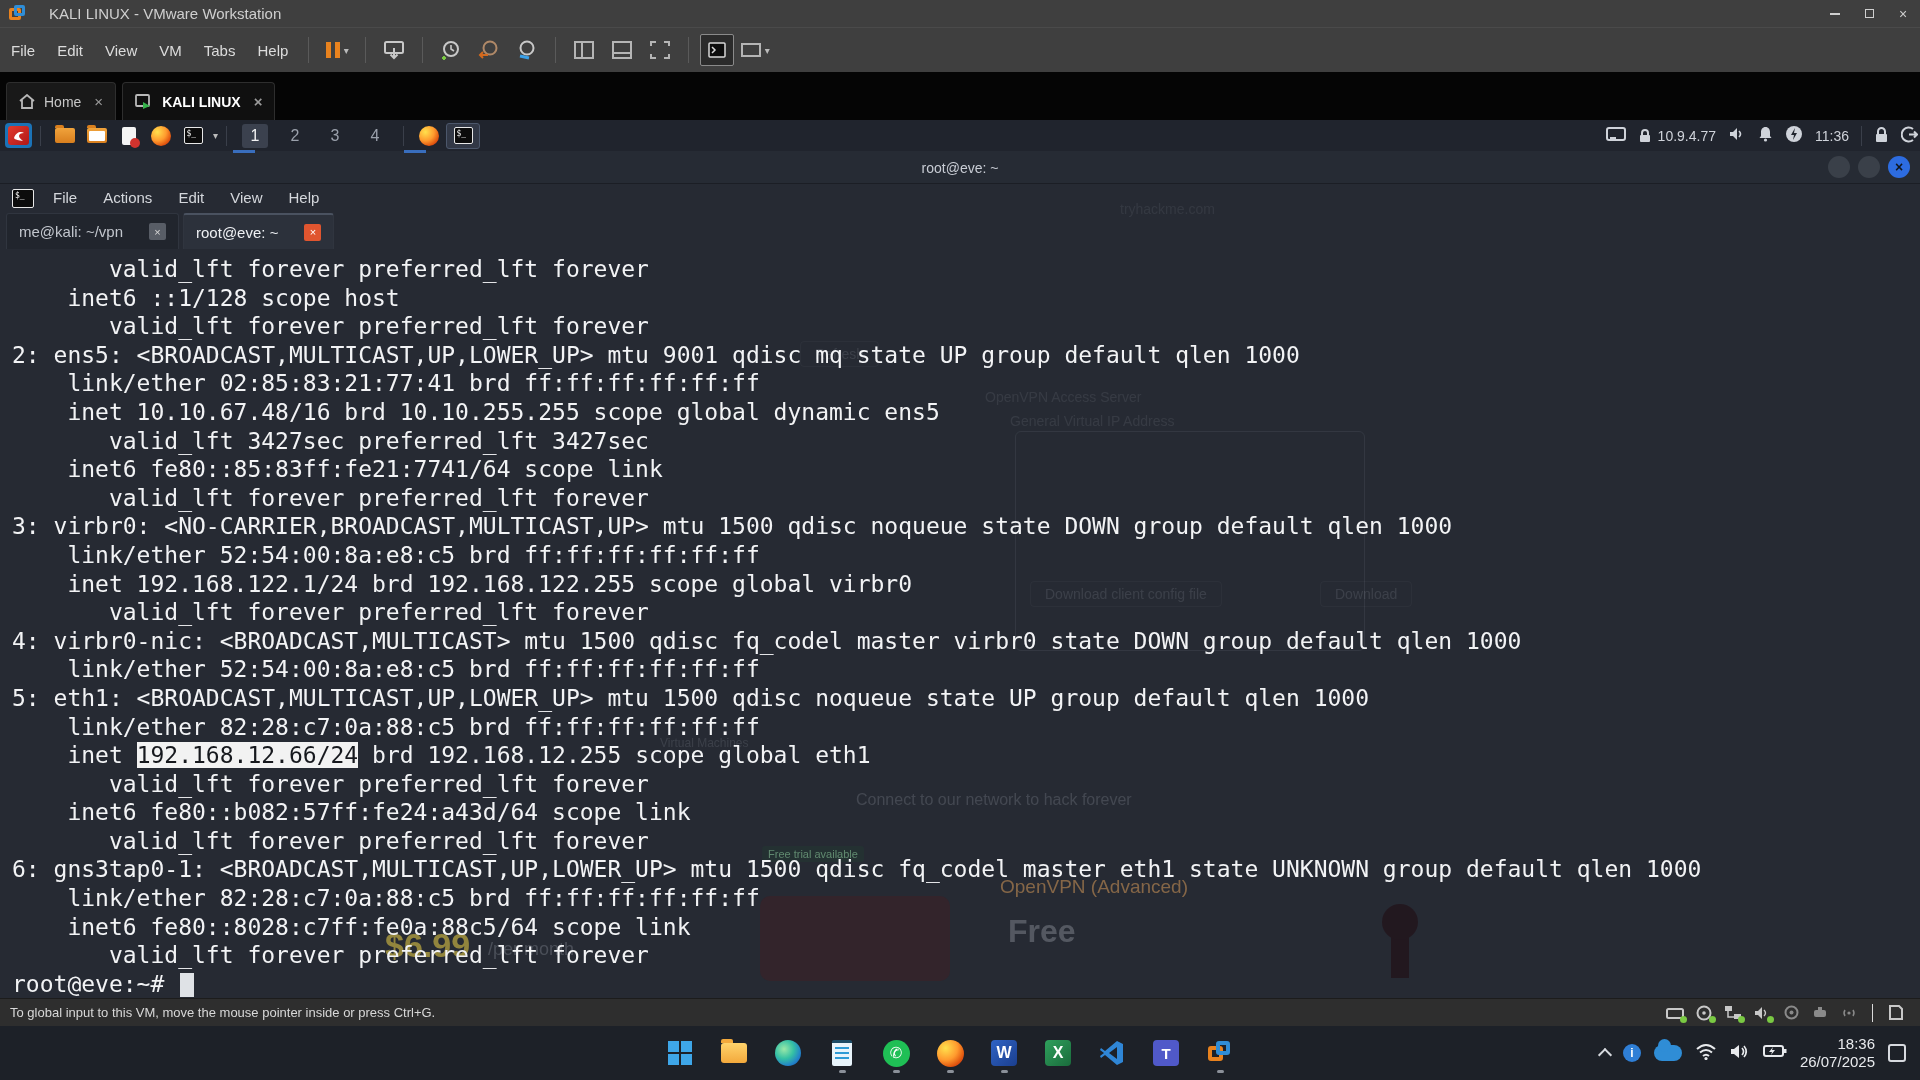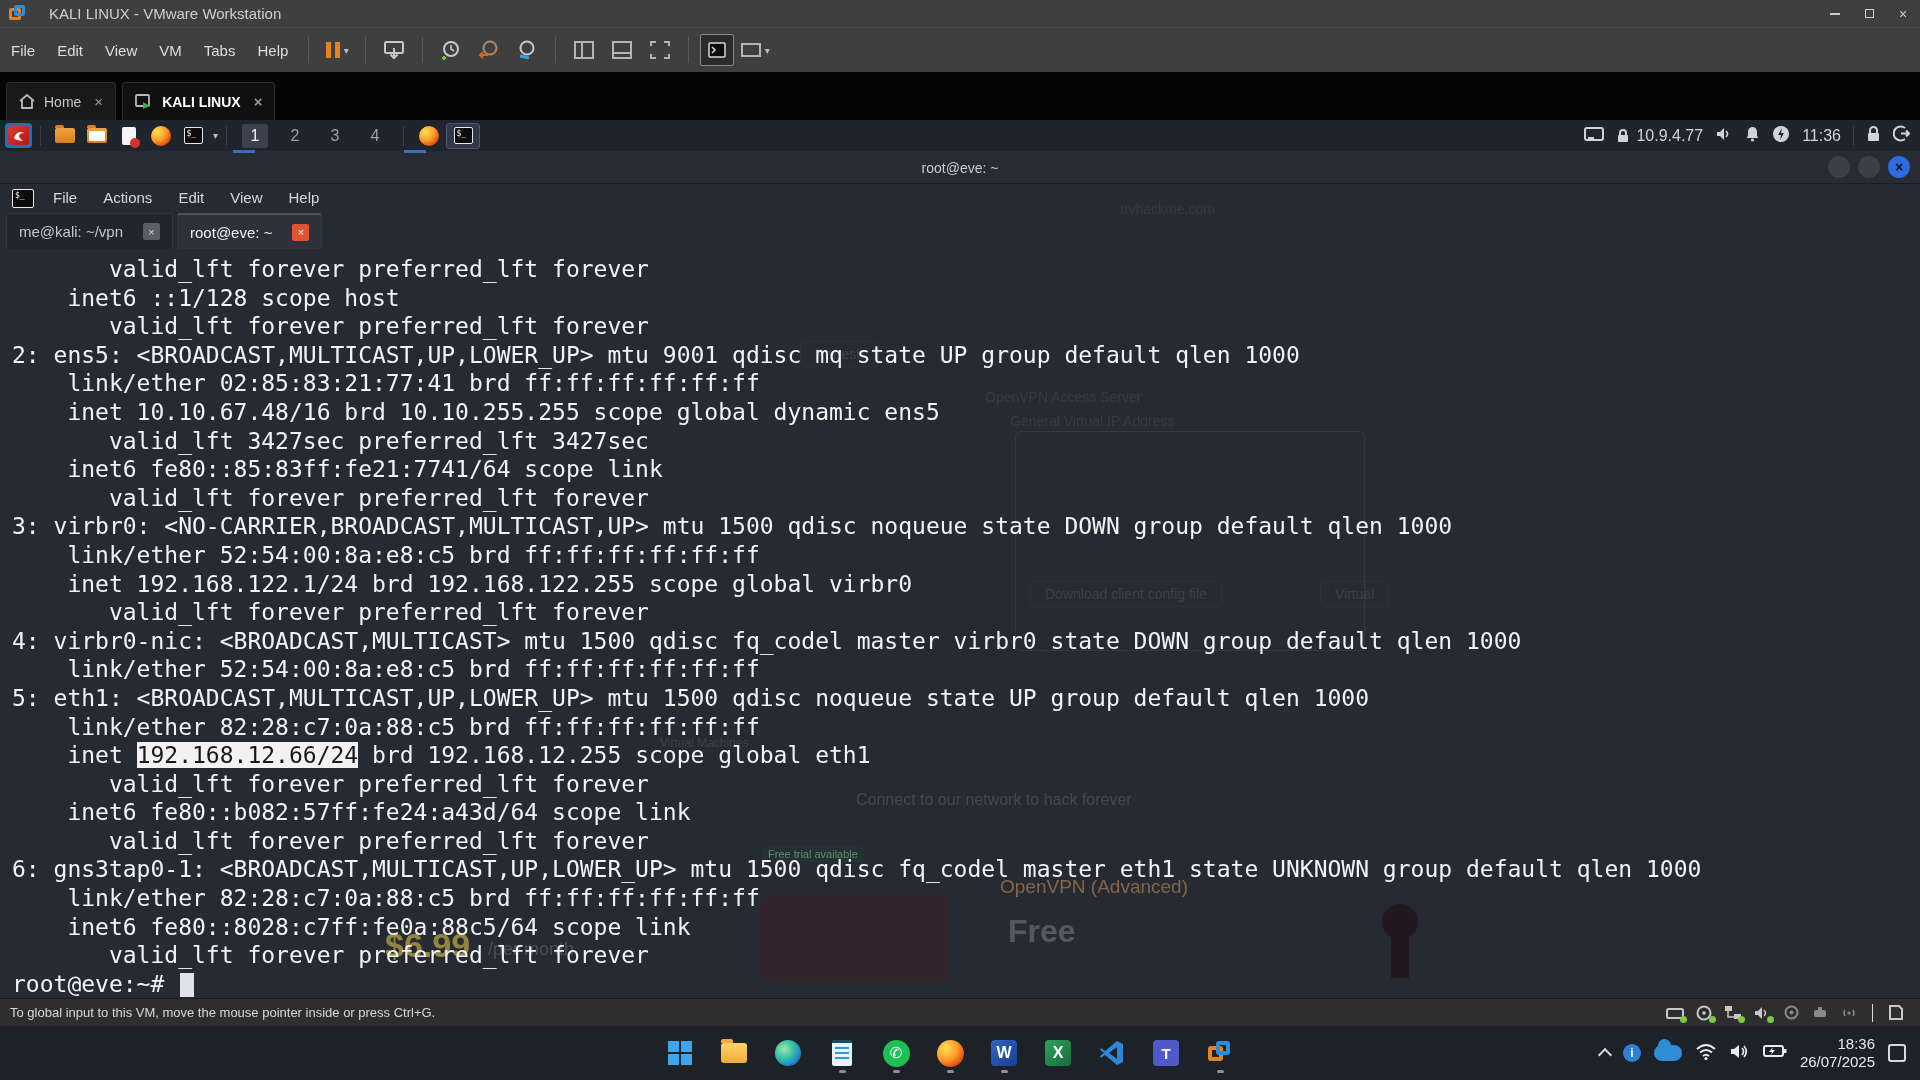--- a/index.html
+++ b/index.html
@@ -54,37 +54,37 @@
   .folder.open:after { content:""; position:absolute; left:2px; top:3px; width:16px; height:10px; background:#fff; border-radius:1px; }
   .page-ico { width:14px; height:18px; background:#f4f4f4; border-radius:2px; position:relative; }
   .page-ico:after { content:""; position:absolute; right:-4px; bottom:-3px; width:10px; height:10px; border-radius:50%; background:#d1332e; }
   .ffx { width:20px; height:20px; border-radius:50%; background:radial-gradient(circle at 32% 30%, #ffe14d, #ff9a2e 45%, #e1560f 72%, #b5121b); }
   .term-ico { width:19px; height:17px; background:#0c0c0c; border:1.5px solid #e8e8e8; border-radius:2px;
               color:#fff; font-family:"DejaVu Sans Mono", monospace; font-size:8px; display:flex; align-items:flex-start; padding:1px 2px; }
   .ws { width:26px; height:24px; display:flex; align-items:center; justify-content:center; font-size:16px; color:#9aa0ab; margin:0 7px; }
   .ws.active { background:#3b414e; border-radius:3px; color:#f2f2f2; }
   .win-slot { width:34px; height:26px; display:flex; align-items:center; justify-content:center; border-radius:3px; }
   .win-slot.sel { background:#323846; border:1px solid #4c576b; }
-  #kp-right { margin-left:auto; display:flex; align-items:center; gap:12px; padding-right:10px; font-size:16px; }
+  #kp-right { margin-left:auto; display:flex; align-items:center; gap:12px; padding-right:2px; font-size:14px; }
   #kp-right .grp { display:flex; align-items:center; gap:6px; }
   .kp-sep2 { width:1px; height:20px; background:#3a3f4a; }
 
   
   #termwin { position:absolute; left:0; top:31px; width:1920px; height:847px; background:#262a33; }
   #term-titlebar { position:absolute; left:0; top:0; width:100%; height:33px; background:#262b34; border-bottom:1px solid #1b1e25; }
   #term-title { position:absolute; left:0; top:0; width:100%; height:33px; display:flex; align-items:center; justify-content:center;
                 color:#c8ccd4; font-size:14px; }
   #term-circles { position:absolute; right:10px; top:5px; display:flex; gap:8px; }
   .circ { width:22px; height:22px; border-radius:50%; background:#3a4049; }
   .circ.close { background:#2d6ce0; color:#10151c; display:flex; align-items:center; justify-content:center; font-size:14px; font-weight:bold; }
   #term-miniico { position:absolute; left:12px; top:38px; }
   #term-menus { position:absolute; left:8px; top:33px; height:26px; display:flex; align-items:center; color:#d4d7dc; font-size:15px; }
   #term-menus span { padding:0 13px; }
   #term-tabs { position:absolute; left:6px; top:62px; height:36px; display:flex; gap:4px; }
-  .t-tab { display:flex; align-items:center; gap:20px; padding:0 12px; font-size:15px; color:#c2c6cd;
+  .t-tab { display:flex; align-items:center; gap:26px; padding:0 12px; font-size:15px; color:#c2c6cd;
            background:#21252d; border:1px solid #30353f; border-bottom:none; border-radius:3px 3px 0 0; }
   .t-tab.active { background:#2c313b; color:#eef0f3; border-top:2px solid #4a5260; }
   .t-x { width:17px; height:17px; background:#585d66; color:#d9d9d9; font-size:11px; display:flex; align-items:center; justify-content:center; border-radius:2px; }
   .t-tab.active .t-x { background:#e0552f; color:#fff; }
 
   #term-body { position:absolute; left:0; top:98px; width:1920px; height:749px; padding:6px 0 0 12px; overflow:hidden; }
   #term-body pre { font-family:"DejaVu Sans Mono", monospace; font-size:23px; line-height:28.6px; color:#f2f3f5;
                    white-space:pre; position:relative; z-index:3; }
   .hl { background:#f2f2f2; color:#16181d; }
   .cursor { display:inline-block; width:14px; height:24px; background:#dfe2e6; vertical-align:middle; margin-left:2px; }
@@ -347,21 +347,21 @@
 
       <div id="ghost">
         <span class="g blue-strip" style="left:233px; top:-1px;"></span>
         <span class="g blue-strip" style="left:404px; top:-1px;"></span>
         <span class="g g-url" style="left:1120px; top:50px;">tryhackme.com</span>
         <span class="g g-btn" style="left:800px; top:190px;">Refresh</span>
         <span class="g g-txt" style="left:985px; top:238px;">OpenVPN Access Server</span>
         <span class="g g-txt" style="left:1010px; top:262px;">General Virtual IP Address</span>
         <span class="g g-box" style="left:1015px; top:280px; width:350px; height:220px;"></span>
         <span class="g g-btn" style="left:1030px; top:430px;">Download client config file</span>
-        <span class="g g-btn" style="left:1320px; top:430px;">Virtual</span>
+        <span class="g g-btn" style="left:1320px; top:430px;">Download</span>
         <span class="g g-txt" style="left:660px; top:585px; font-size:12px; opacity:.16;">Virtual Machines</span>
         <span class="g" style="left:856px; top:640px; font-size:16px; opacity:.22;">Connect to our network to hack forever</span>
         <span class="g" style="left:762px; top:695px; font-size:11px; color:#8fd6a0; background:rgba(30,80,45,.35); padding:2px 6px; border-radius:3px; opacity:.55;">Free trial available</span>
         <span class="g" style="left:1000px; top:725px; font-size:19px; color:#a57b4e; opacity:.75;">OpenVPN (Advanced)</span>
         <span class="g redblob" style="left:760px; top:745px;"></span>
         <span class="g" style="left:385px; top:775px; font-size:34px; font-weight:bold; color:#fde047; opacity:.5;">$6.99</span>
         <span class="g" style="left:488px; top:788px; font-size:18px; color:#767b85; opacity:.45;">/per month</span>
         <span class="g" style="left:1008px; top:762px; font-size:32px; font-weight:bold; color:#7a7f88; opacity:.55;">Free</span>
         <span class="g keyhole" style="left:1325px; top:715px;"></span>
       </div>

